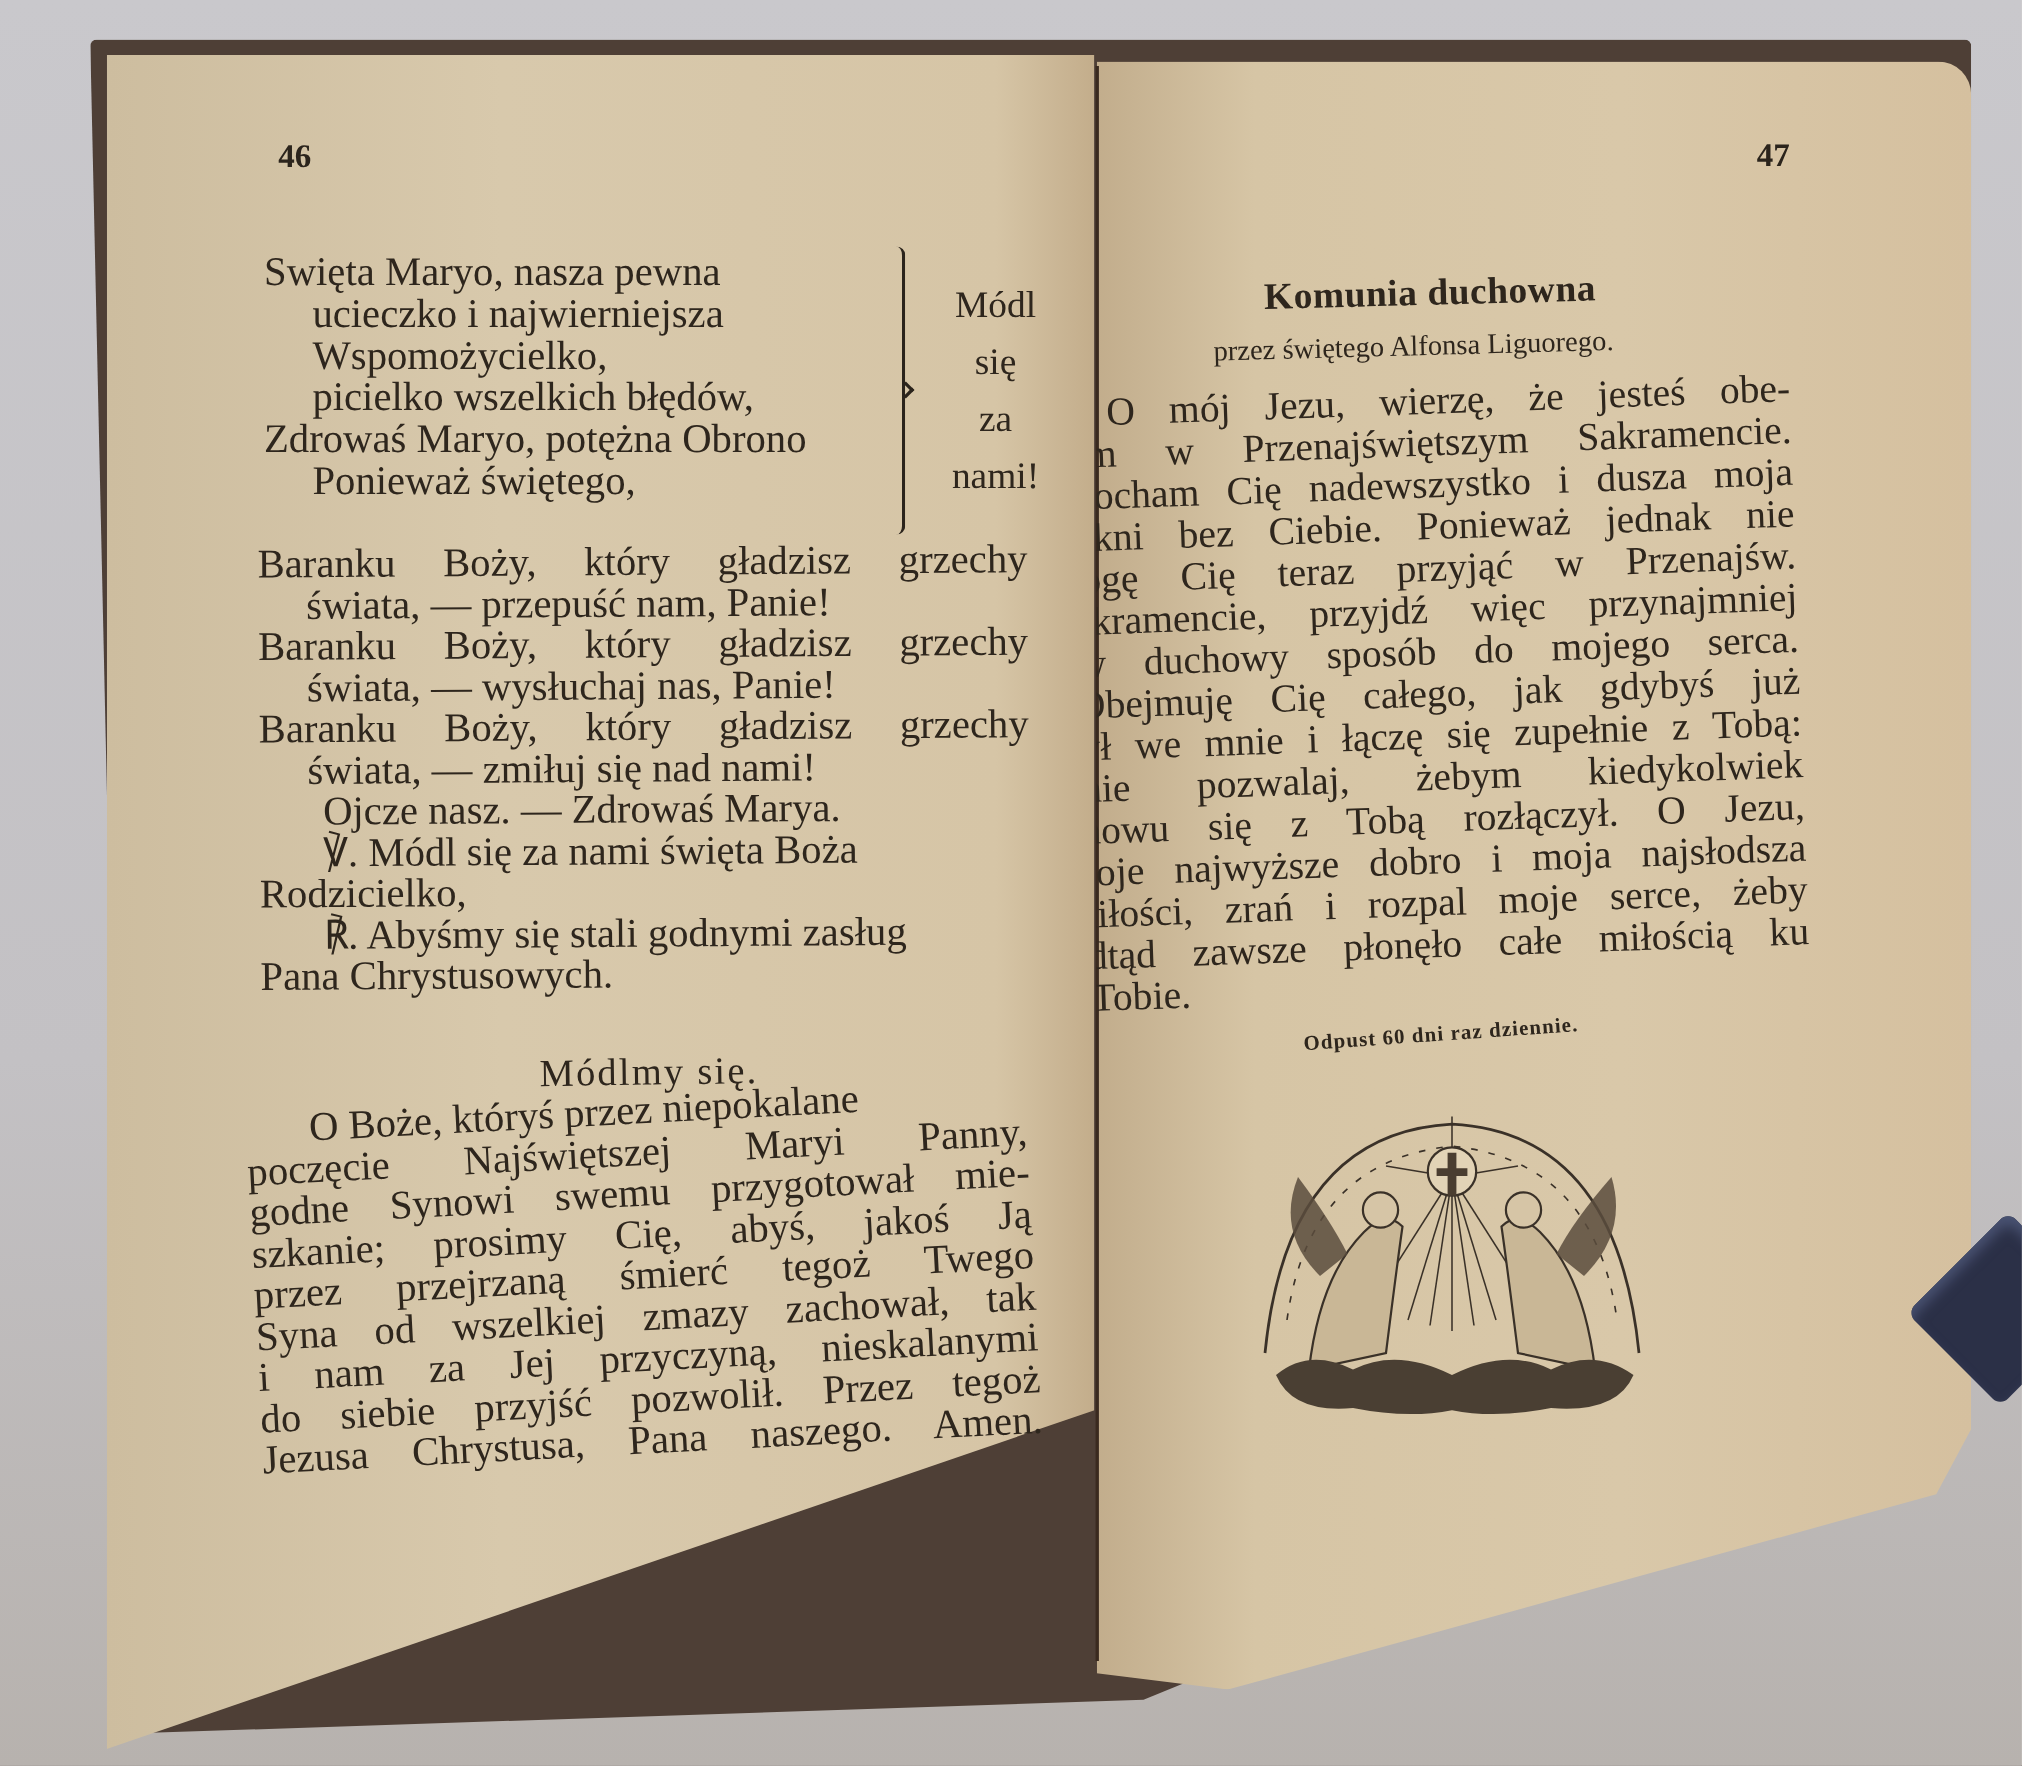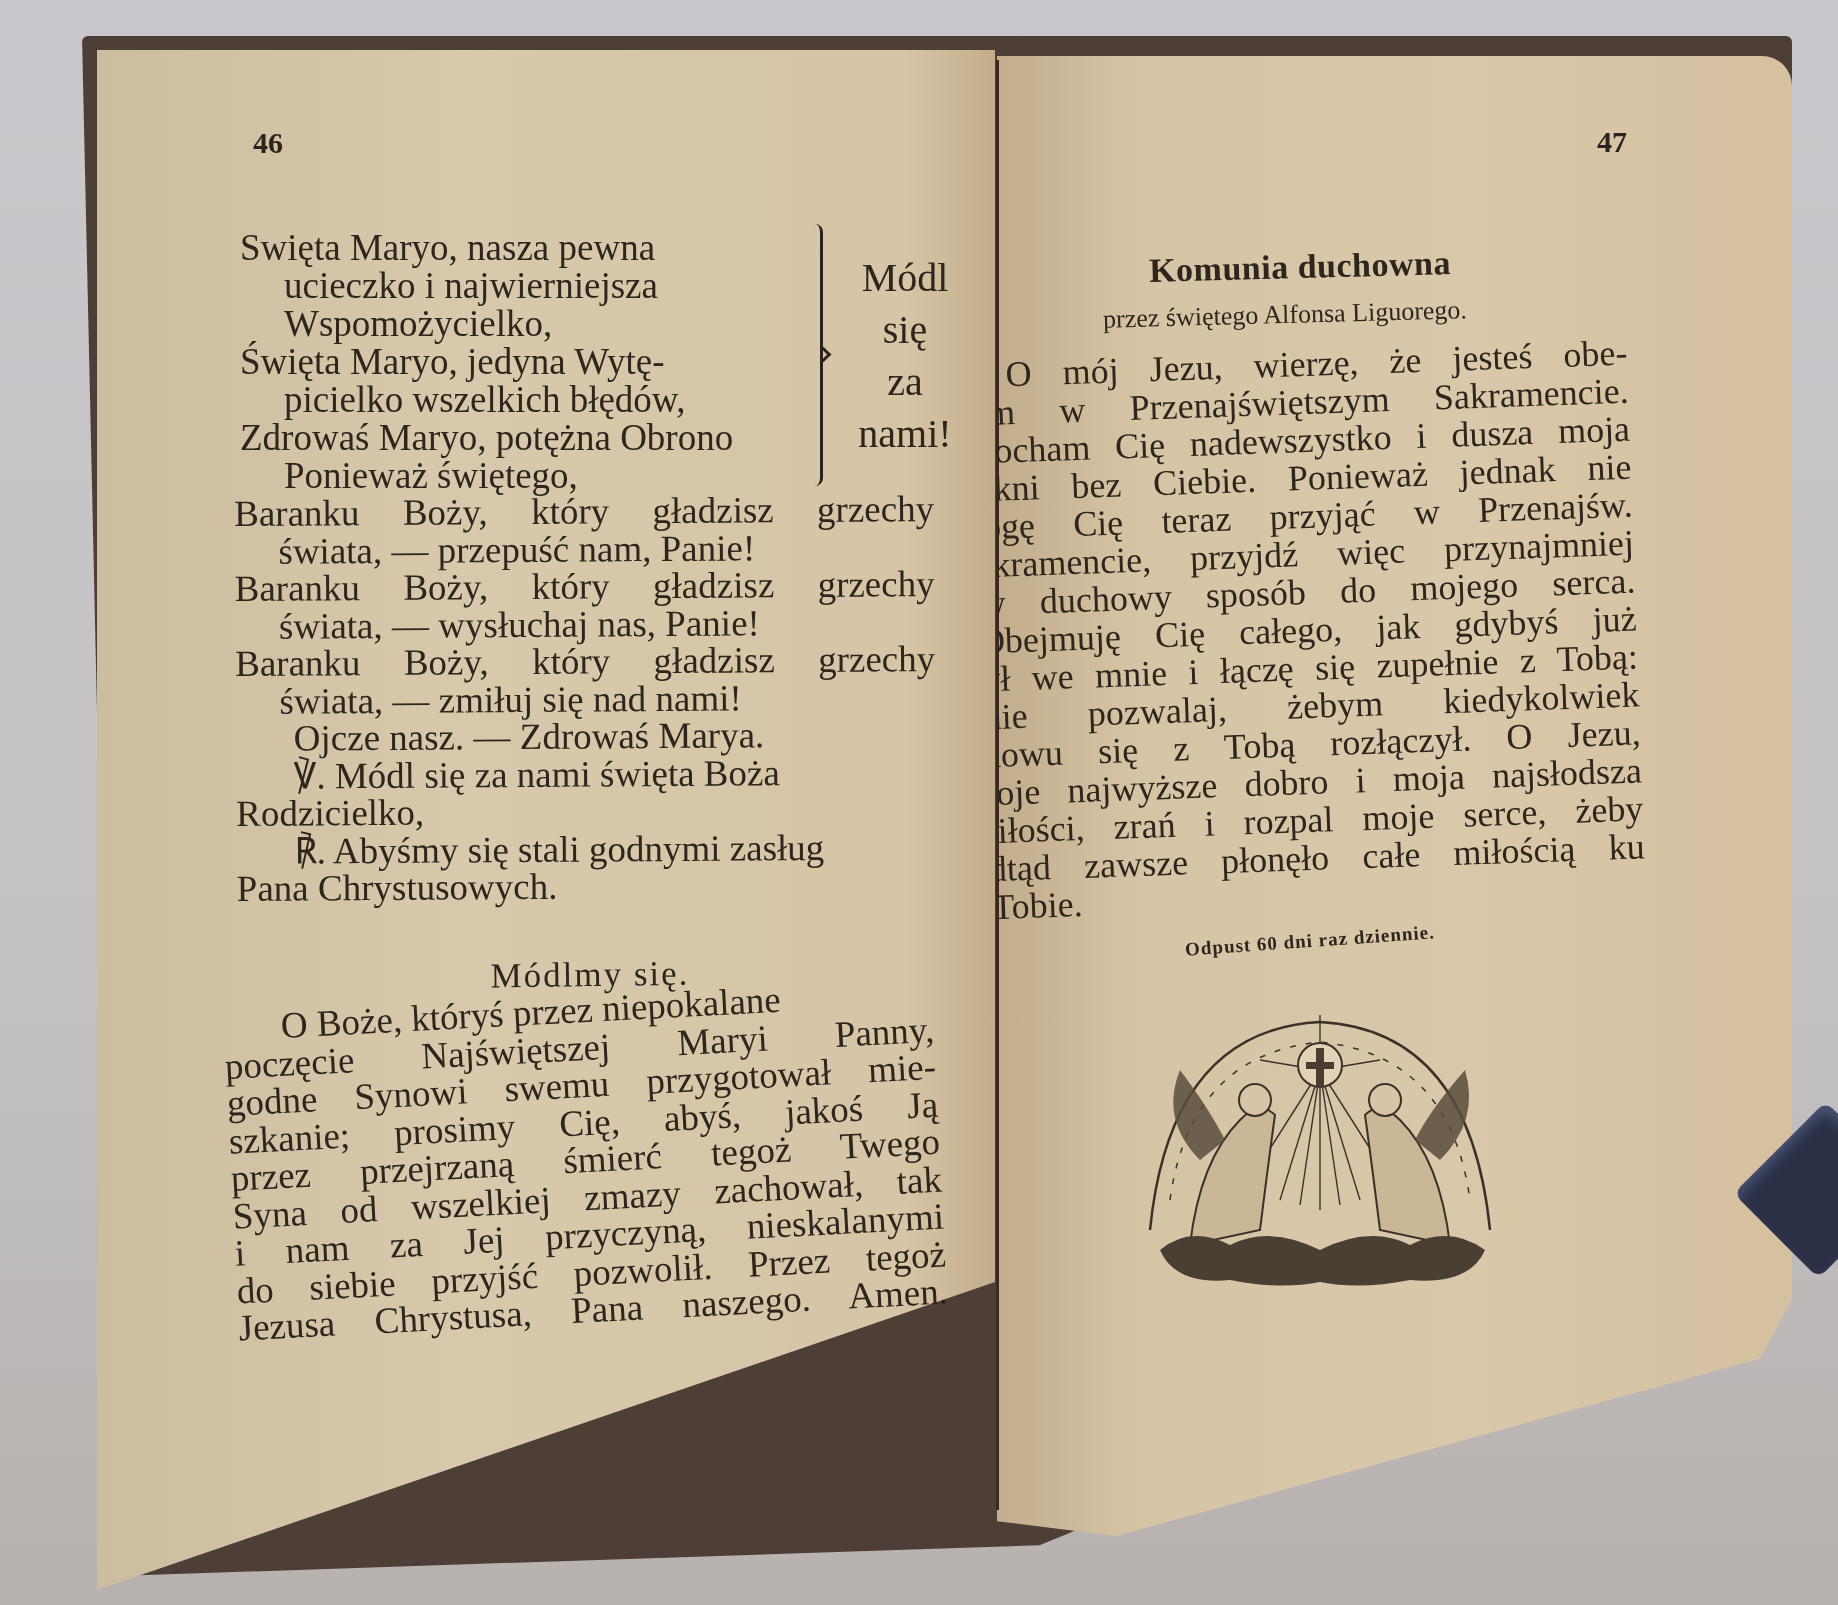--- a/index.html
+++ b/index.html
@@ -45,21 +45,21 @@
   .brace {
     position:absolute; left:806px; top:224px; width:14px; height:262px;
     border-right:3px solid #2b241c; border-radius:0 8px 8px 0;
   }
   .brace::after {
     content:""; position:absolute; right:-9px; top:125px; width:8px; height:8px;
     border-top:3px solid #2b241c; border-right:3px solid #2b241c; transform:rotate(45deg);
   }
   .brace-response {
     position:absolute; left:850px; top:252px; width:110px; text-align:center;
-    font-size:40px; line-height:52px;
+    font-size:34px; line-height:52px;
   }
   .heading-center { position:absolute; text-align:center; }
   .title-bold { font-weight:bold; font-size:34px; letter-spacing:0.5px; }
   .subtitle { font-size:26px; }
   .odpust { font-size:19px; font-weight:bold; letter-spacing:1px; }
   .illustration { position:absolute; left:1130px; top:1000px; width:380px; height:290px; }
   .blue-object {
     position:absolute; left:1762px; top:1125px; width:120px; height:130px;
     background:#2b3047; transform:rotate(45deg); border-radius:10px;
     box-shadow: inset 6px 6px 12px #4a5373;
@@ -70,21 +70,20 @@
 
 <div class="cover"></div>
 
 <div class="page page-left"></div>
 <div class="page-num" style="left:253px; top:126px;">46</div>
 
 <div class="litany">
   <span class="line">Swięta Maryo, nasza pewna</span>
   <span class="line indent1">ucieczko i najwierniejsza</span>
   <span class="line indent1">Wspomożycielko,</span>
-  <span class="line">Święta Maryo, jedyna Wytę-</span>
   <span class="line indent1">picielko wszelkich błędów,</span>
   <span class="line">Zdrowaś Maryo, potężna Obrono</span>
   <span class="line indent1">Ponieważ świętego,</span>
 </div>
 <div class="brace"></div>
 <div class="brace-response">
   <span class="line">Módl</span>
   <span class="line">się</span>
   <span class="line">za</span>
   <span class="line">nami!</span>

